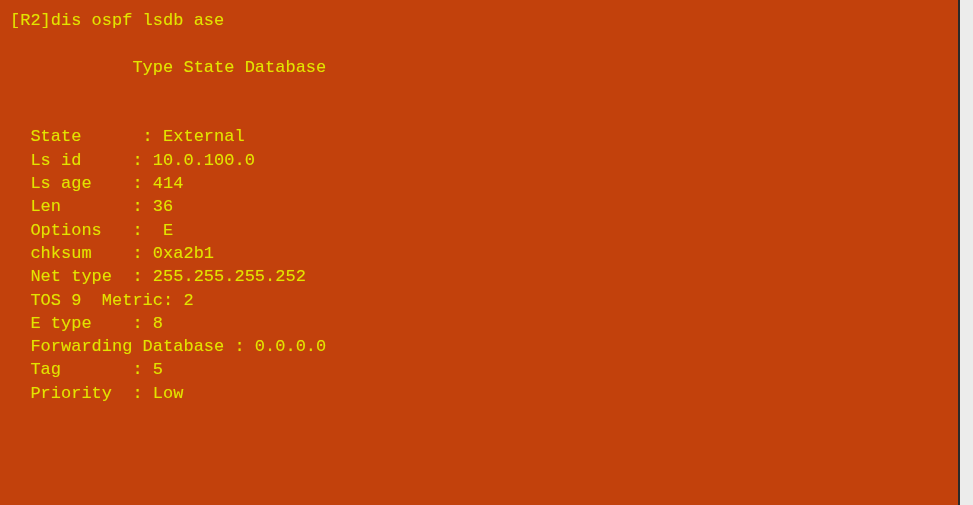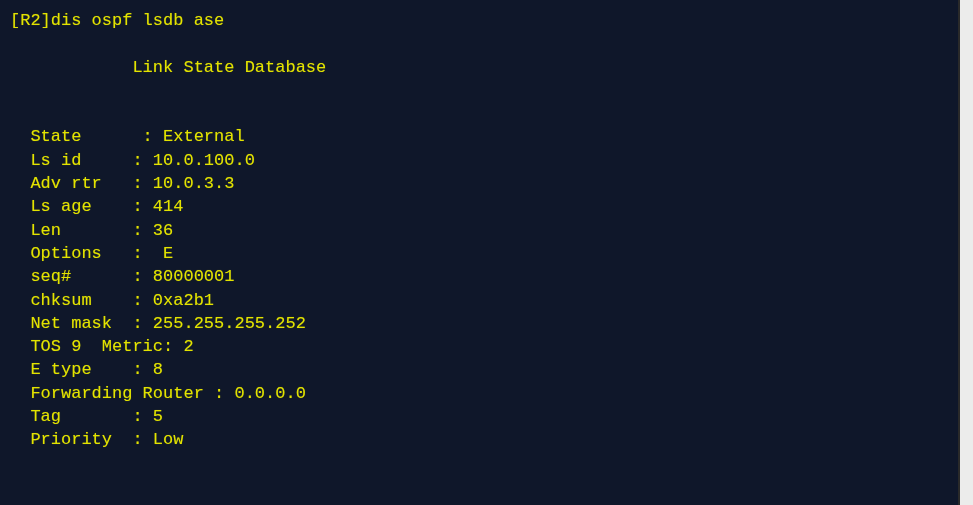--- a/index.html
+++ b/index.html
@@ -17,21 +17,21 @@
     overflow: hidden;
     box-sizing: border-box;
   }
 
   #terminal-screen {
     position: absolute;
     left: 0;
     top: 0;
     width: 958px;
     height: 505px;
-    background: #0f172a;
+    background: #c2410c;
     overflow: hidden;
     padding: 9px 0 0 10px;
     box-sizing: border-box;
   }
 
   .term-line {
     font-family: "Liberation Mono", "DejaVu Sans Mono", monospace;
     font-size: 17px;
     line-height: 23.3px;
     color: #e3e300;
@@ -64,38 +64,36 @@
 
 <div id="terminal-window">
 
   <div id="terminal-screen">
 
     <div class="term-line">[R2]dis ospf lsdb ase</div>
 
     <div class="term-line blank"> </div>
 
 
-    <div class="term-line">            Link State Database</div>
+    <div class="term-line">            Type State Database</div>
 
     <div class="term-line blank"> </div>
 
     <div class="term-line blank"> </div>
 
     <div class="term-line">  State      : External</div>
     <div class="term-line">  Ls id     : 10.0.100.0</div>
-    <div class="term-line">  Adv rtr   : 10.0.3.3</div>
     <div class="term-line">  Ls age    : 414</div>
     <div class="term-line">  Len       : 36</div>
     <div class="term-line">  Options   :  E</div>
-    <div class="term-line">  seq#      : 80000001</div>
     <div class="term-line">  chksum    : 0xa2b1</div>
-    <div class="term-line">  Net mask  : 255.255.255.252</div>
+    <div class="term-line">  Net type  : 255.255.255.252</div>
     <div class="term-line">  TOS 9  Metric: 2</div>
     <div class="term-line">  E type    : 8</div>
-    <div class="term-line">  Forwarding Router : 0.0.0.0</div>
+    <div class="term-line">  Forwarding Database : 0.0.0.0</div>
     <div class="term-line">  Tag       : 5</div>
     <div class="term-line">  Priority  : Low</div>
 
   </div>
 
   <div id="window-right-border"></div>
 
 </div>
 
 </body></html>

